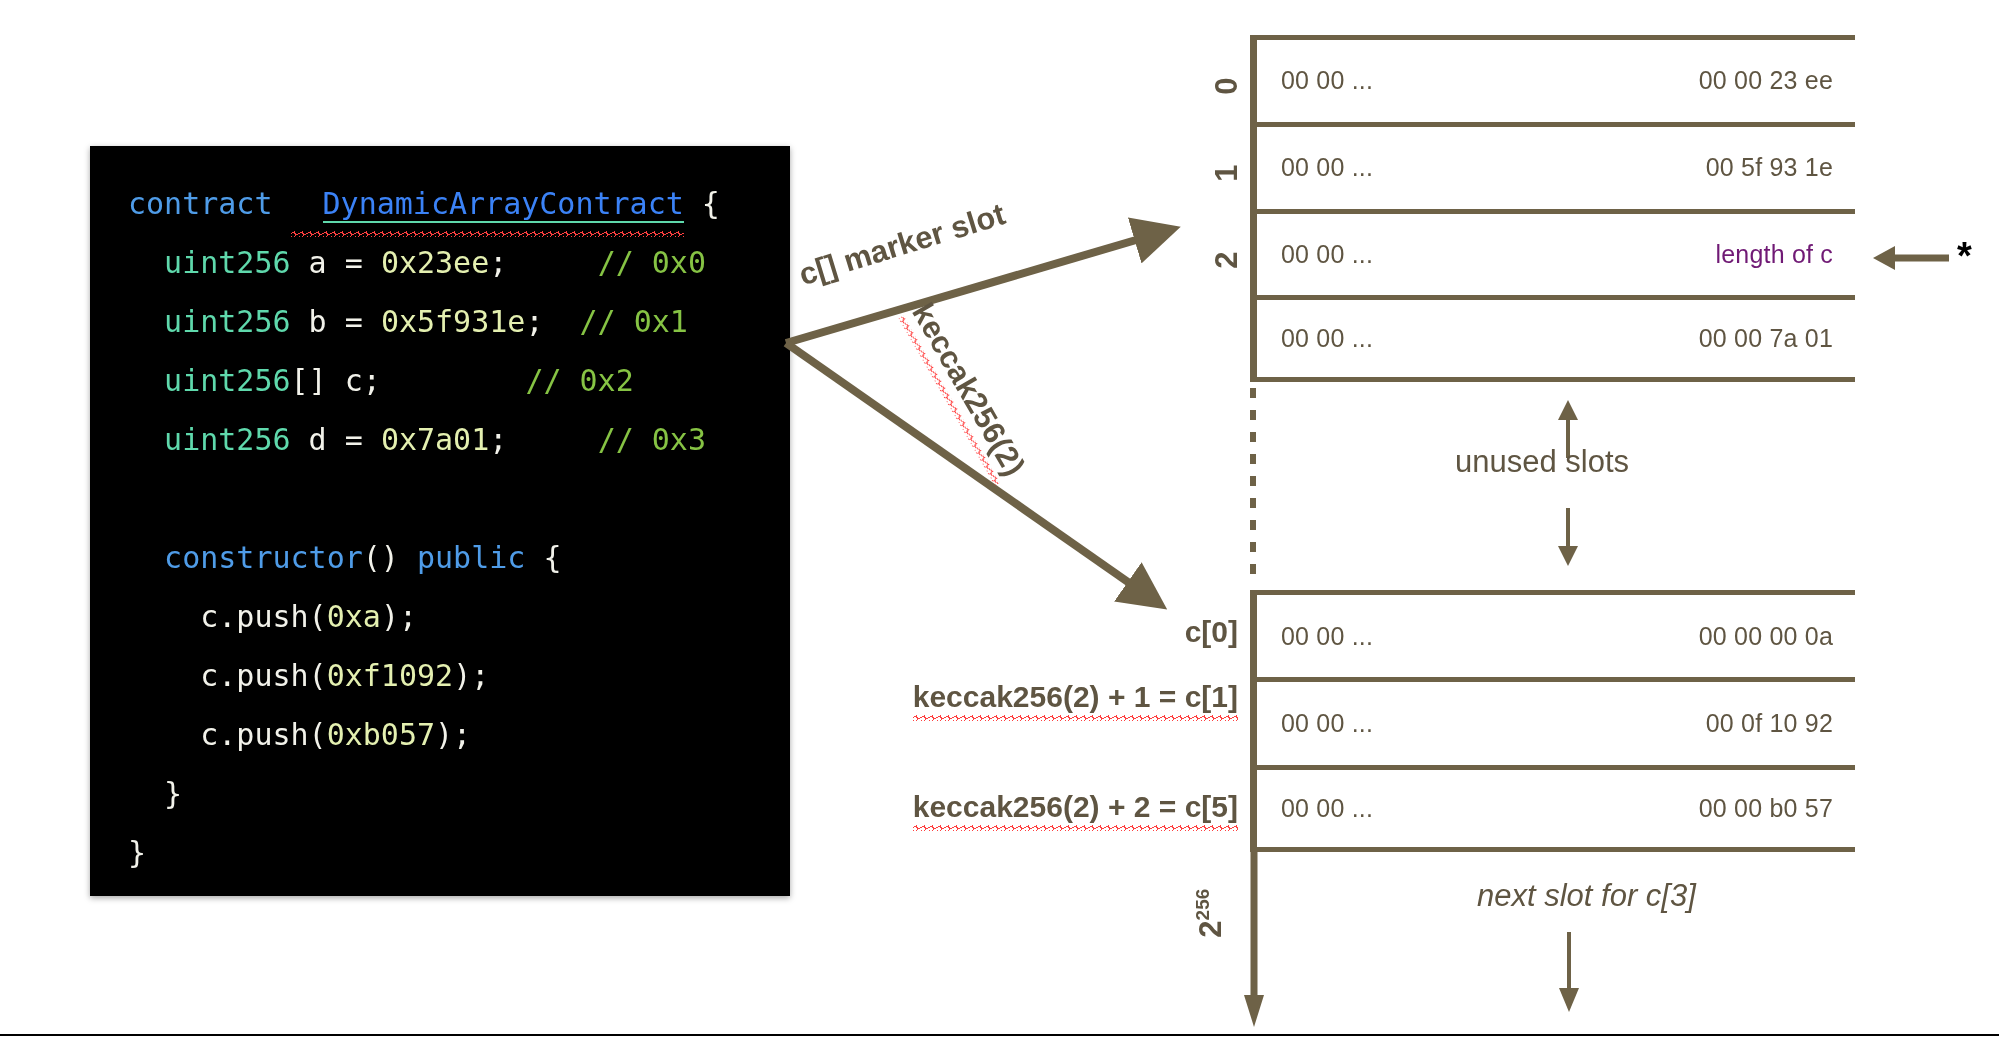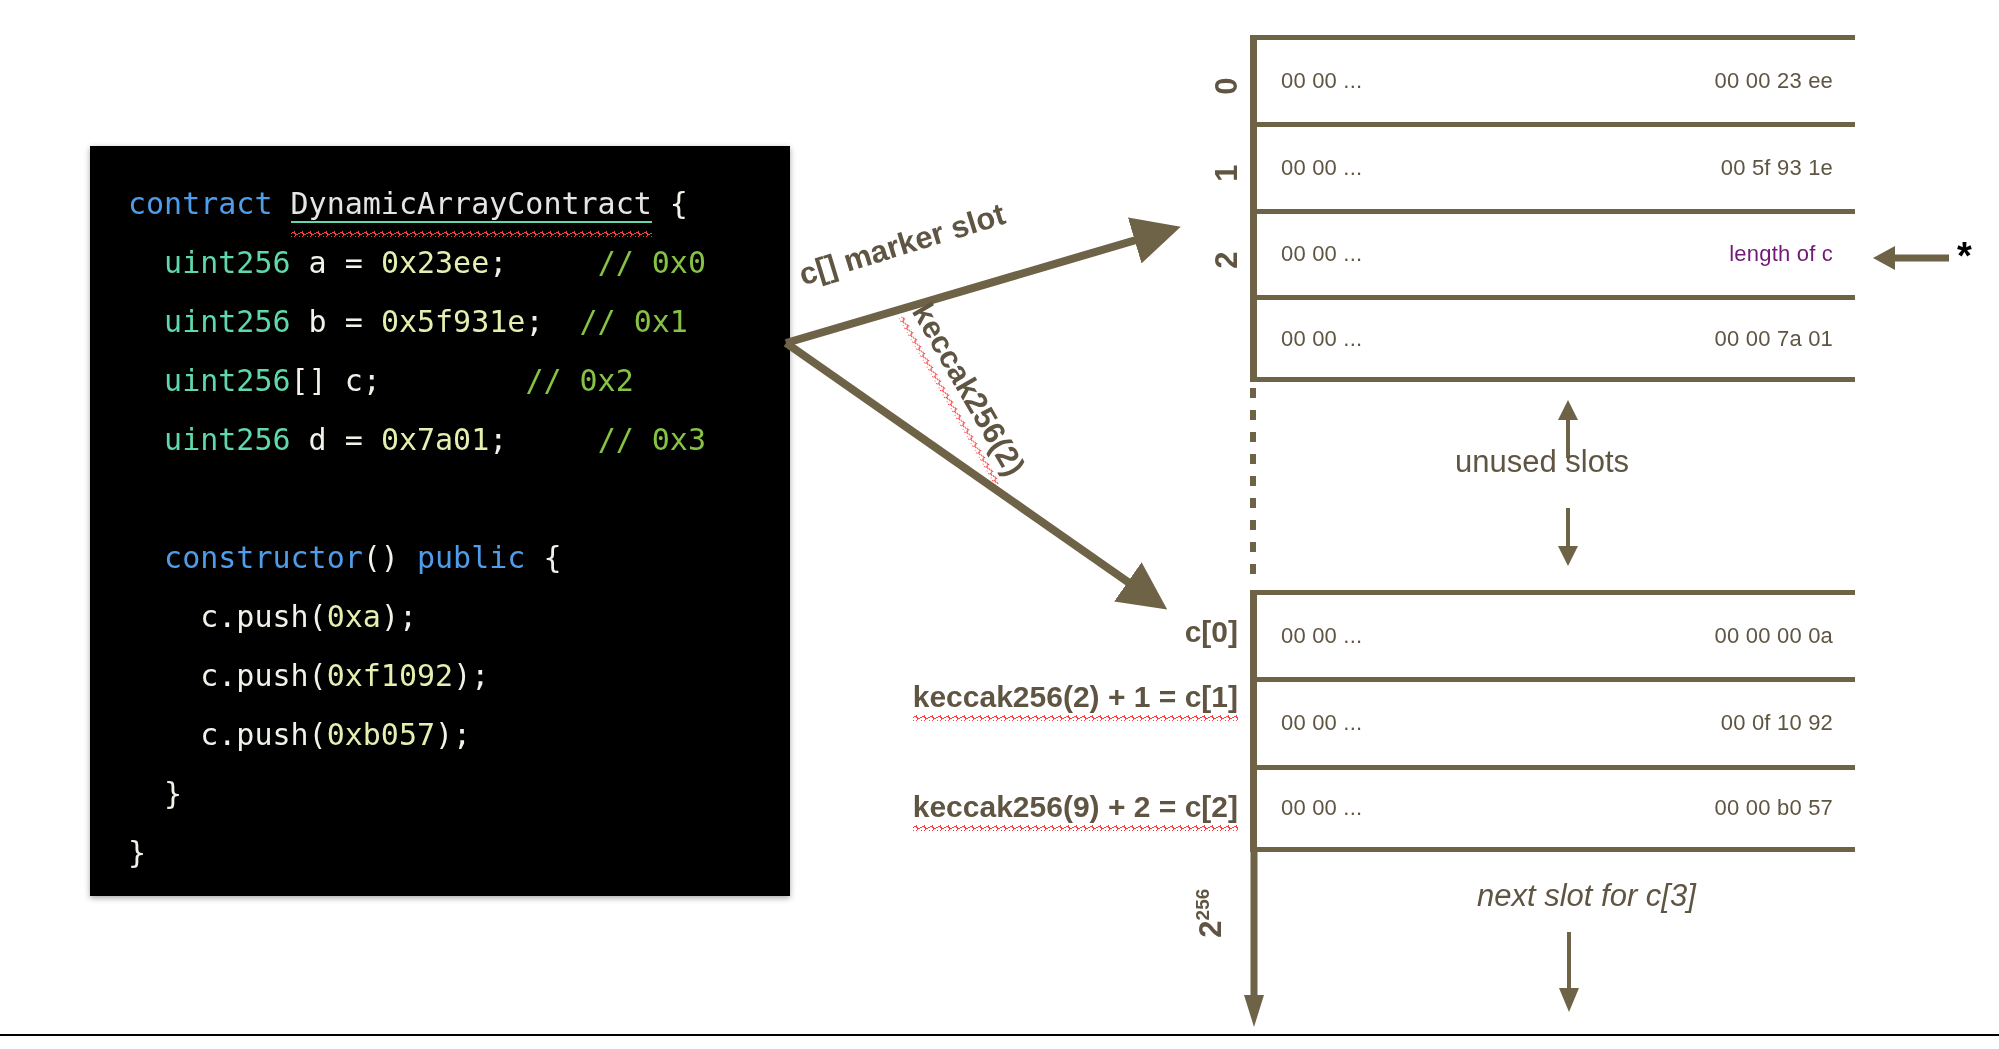--- a/index.html
+++ b/index.html
@@ -32,21 +32,21 @@
     font-family: "DejaVu Sans Mono", "Liberation Mono", monospace;
     font-size: 30px;
     line-height: 59px;
     white-space: pre;
     color: #e8e8e0;
     padding-left: 38px;
     letter-spacing: 0px;
   }
   .kw       { color: #4f9ce8; }
   .type     { color: #5fd9ac; }
-  .typename { color: #e5e5e5; text-decoration: none; position: relative; }
+  .typename { color: #3b82f6; text-decoration: none; position: relative; margin-left: 32px; }
   .ident    { color: #f2f2ea; }
   .num      { color: #e4f0b0; }
   .comment  { color: #86c344; }
   .punc     { color: #f2f2ea; }
   .spell {
     position: relative;
     display: inline-block;
   }
   .spell::after {
     content: "";
@@ -89,21 +89,21 @@
     height: 86.75px;
     border-top: 5px solid #6e6247;
     display: flex;
     align-items: center;
     justify-content: space-between;
     padding: 0 22px 0 24px;
   }
   #table-bottom .slot-row { height: 87.3px; }
   .slot-row:last-child { border-bottom: 5px solid #6e6247; }
   .slot-prefix, .slot-value {
-    font-size: 22px;
+    font-size: 25px;
     color: #5f5542;
     letter-spacing: 0.2px;
   }
   .slot-value.bold { font-weight: normal; color: #701a75; }
 
   
   .slot-index {
     position: absolute;
     left: 1207px;
     font-size: 31px;
@@ -323,21 +323,21 @@
   <path d="M12,60 L22,40 L2,40 z" fill="#6e6247"></path>
 </svg>
 
 <div class="bottom-label-wrap" id="label-c0">
   <span class="bottom-label" style="position:relative">c[0]</span>
 </div>
 <div class="bottom-label-wrap" id="label-c1">
   <span class="bottom-label" style="position:relative"><span class="spell">keccak256(2) + 1 = c[1]</span></span>
 </div>
 <div class="bottom-label-wrap" id="label-c2">
-  <span class="bottom-label" style="position:relative"><span class="spell">keccak256(9) + 2 = c[2]</span></span>
+  <span class="bottom-label" style="position:relative"><span class="spell">keccak256(2) + 2 = c[5]</span></span>
 </div>
 
 <div class="slot-table" id="table-bottom">
   <div class="slot-row">
     <span class="slot-prefix">00 00 ...</span>
     <span class="slot-value">00 00 00 0a</span>
   </div>
   <div class="slot-row">
     <span class="slot-prefix">00 00 ...</span>
     <span class="slot-value">00 0f 10 92</span>

